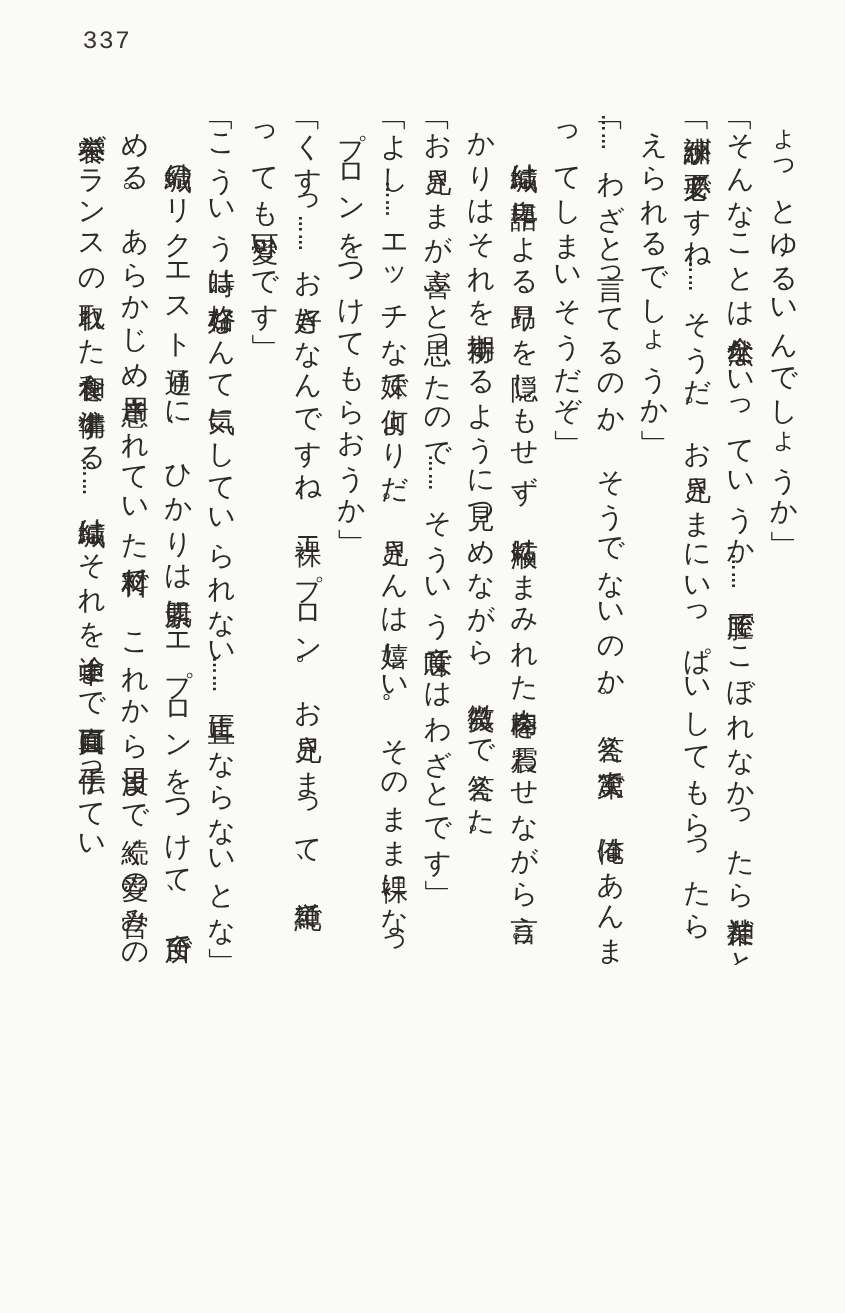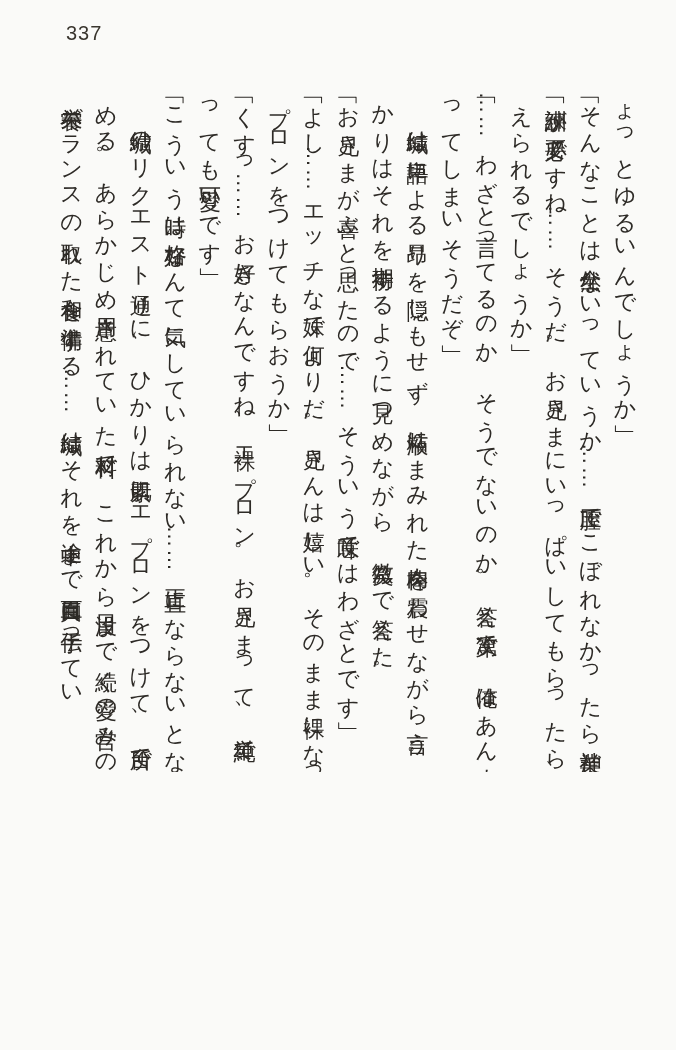--- a/index.html
+++ b/index.html
@@ -6,21 +6,21 @@
     margin: 0;
     padding: 0;
     background: #fafaf8;
   }
   .page {
     position: relative;
     width: 676px;
     height: 772px;
     background: #fafaf8;
     overflow: hidden;
-    font-family: Liberation Sans, sans-serif;
+    font-family: Liberation Mono, monospace;
   }
   .page-number {
     position: absolute;
     top: 22px;
     left: 66px;
     font-size: 20px;
     letter-spacing: 1px;
     color: #3a362f;
   }
   .text-block {

